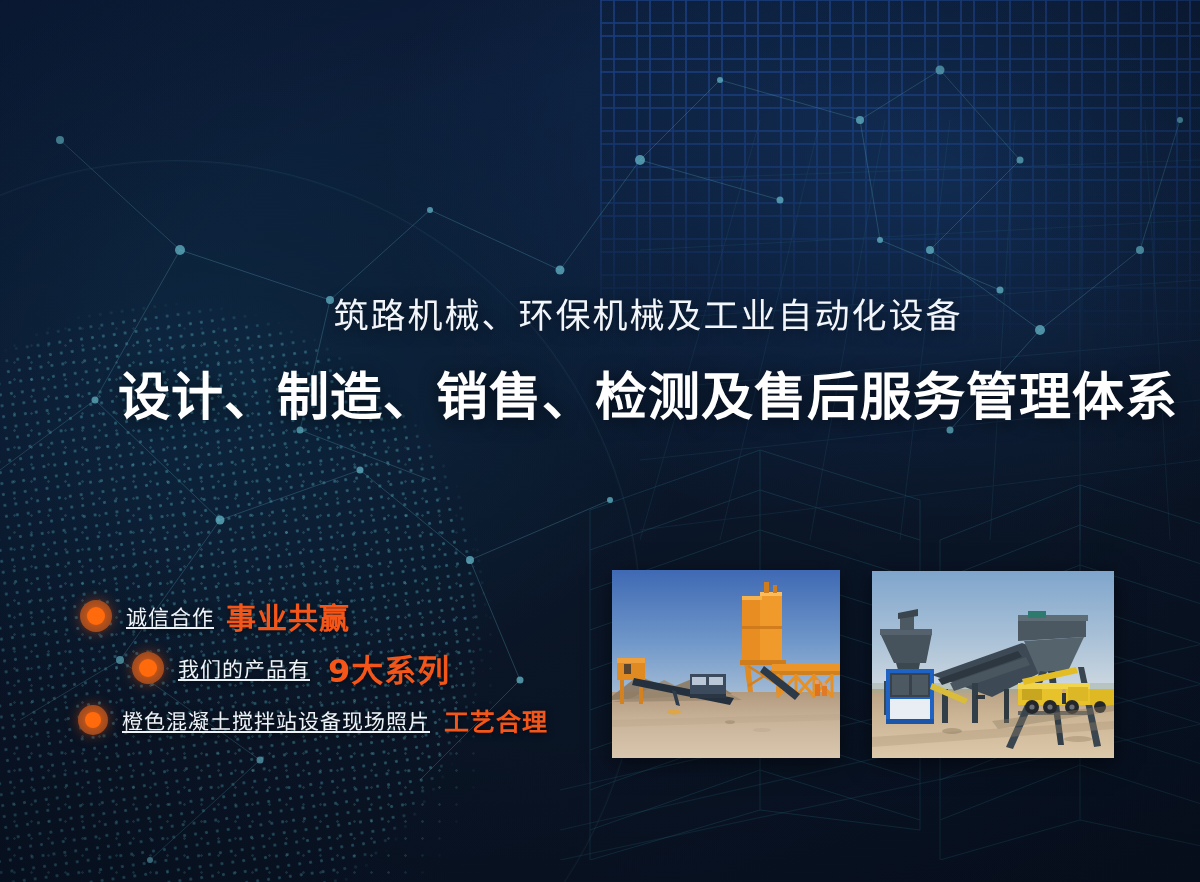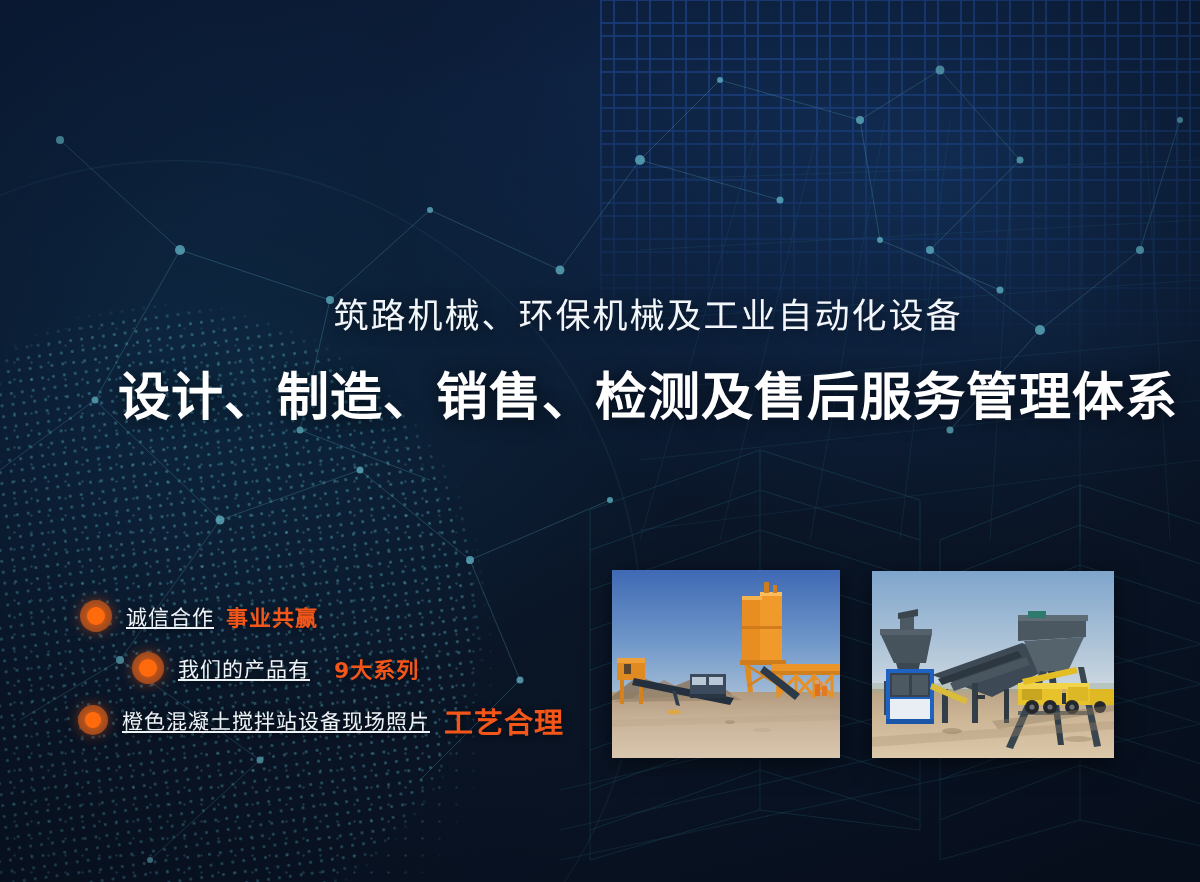--- a/index.html
+++ b/index.html
@@ -107,24 +107,24 @@
     width:18px;height:18px;margin:-9px 0 0 -9px;border-radius:50%;
     background:#ff6a0d;
     box-shadow:0 0 10px rgba(255,106,13,.85);
   }
   .bullet-3 .dot{width:30px;height:30px;}
   .bullet-3 .dot::after{width:16px;height:16px;margin:-8px 0 0 -8px;}
 
   .b-text{margin-left:14px;white-space:nowrap;}
   .b-white{color:#eef3f8;font-size:21px;letter-spacing:1px;font-weight:400;
            text-shadow:0 1px 7px rgba(0,0,0,.7);text-decoration:underline;}
-  .b-orange{color:#f4561a;font-size:22px;font-weight:700;letter-spacing:1px;
+  .b-orange{color:#f4561a;font-size:30px;font-weight:700;letter-spacing:1px;
             margin-left:12px;text-shadow:0 1px 7px rgba(0,0,0,.55);}
-  .bullet-2 .b-orange{font-size:22px;margin-left:24px;}
-  .bullet-3 .b-orange{font-size:29px;margin-left:14px;}
+  .bullet-2 .b-orange{font-size:32px;margin-left:18px;}
+  .bullet-3 .b-orange{font-size:25px;margin-left:14px;}
   .b-white, .b-orange{display:inline-block;vertical-align:middle;}
 
   
   .photo{position:absolute;overflow:hidden;box-shadow:0 5px 22px rgba(0,0,0,.5);}
   .photo-left{left:612px;top:570px;width:228px;height:188px;}
   .photo-right{left:872px;top:571px;width:242px;height:187px;}
   .photo svg{display:block;width:100%;height:100%;}
 
   .sr{position:absolute;width:1px;height:1px;overflow:hidden;clip:rect(0 0 0 0);}
 </style>

